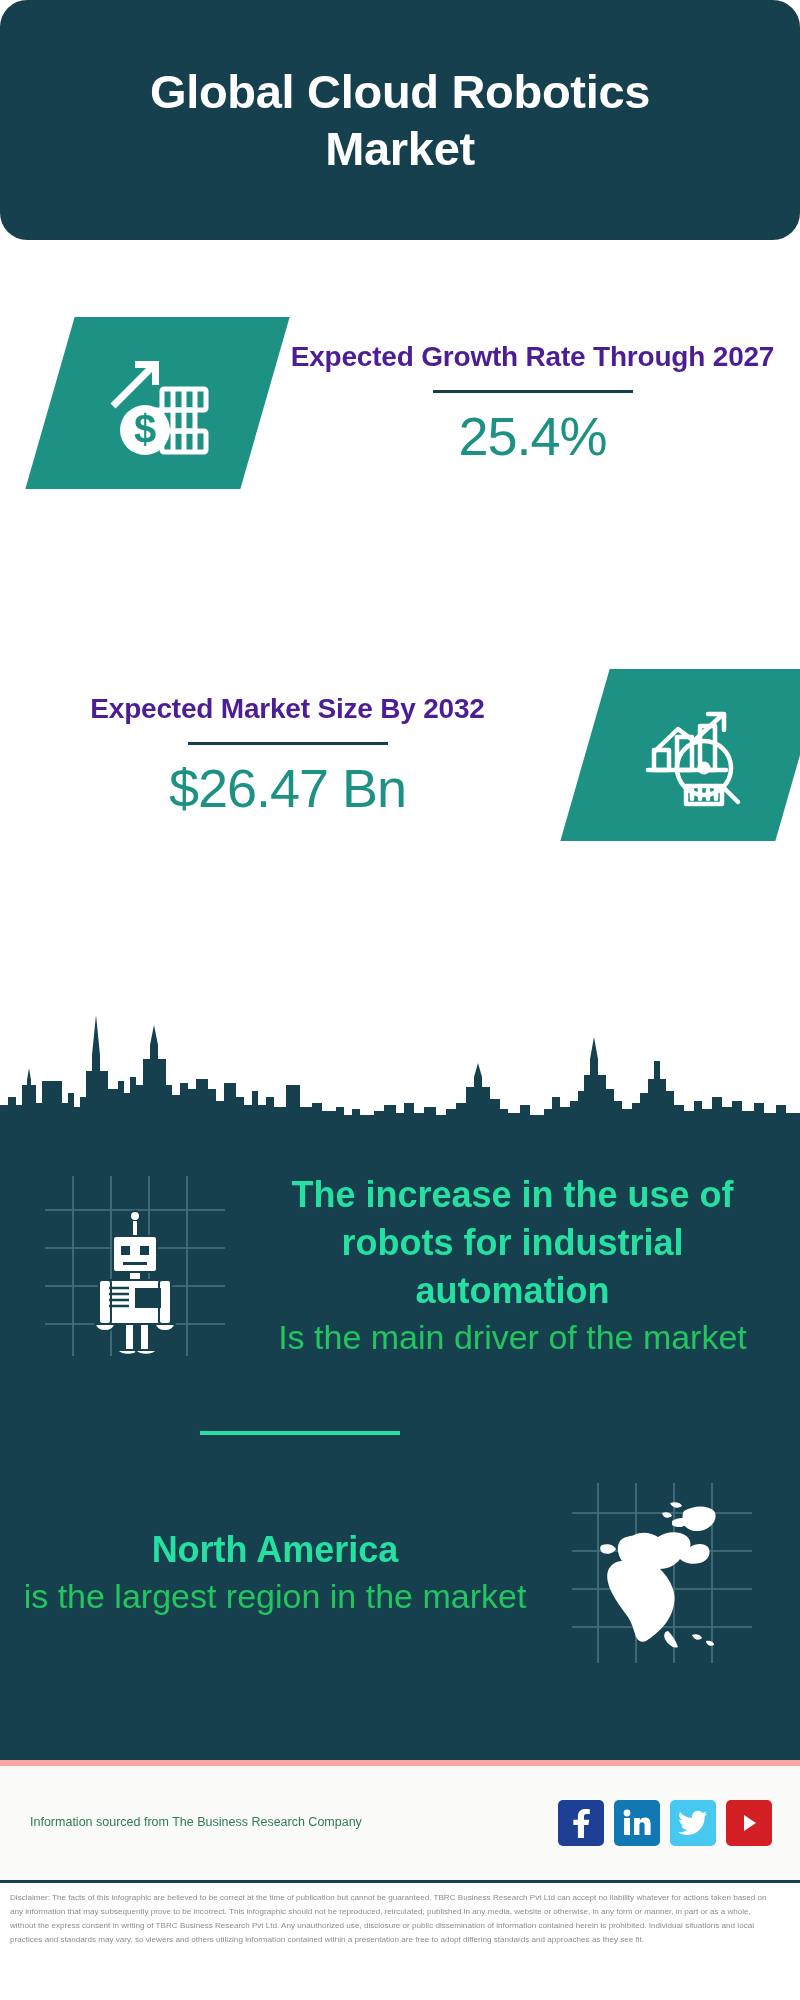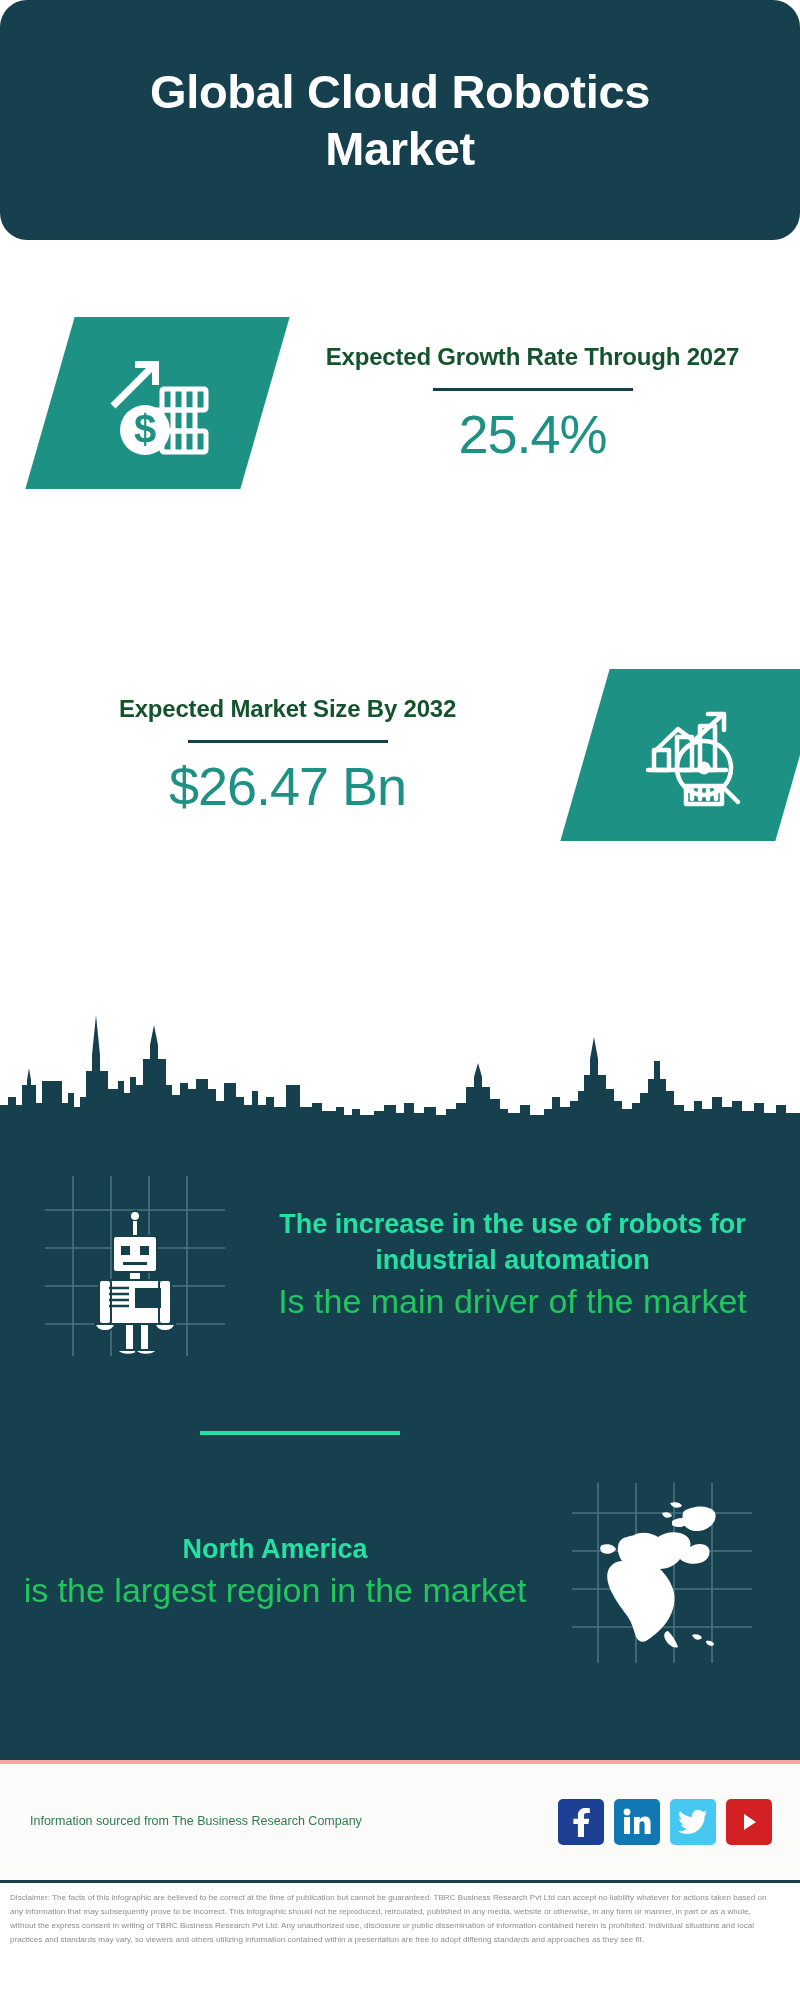--- a/index.html
+++ b/index.html
@@ -40,21 +40,21 @@
     display:flex; align-items:center; justify-content:center;
     transform:skewX(-16deg);
   }
   .badge > svg { transform:skewX(16deg); }
   .badge.left { margin-left:50px; }
   .badge.right { margin-left:22px; }
 
   .stat-text { flex:1; text-align:center; padding:0 14px; }
   .stat-text.pad-left { padding-left:26px; }
   .stat-title {
-    color:#14532d; font-size:24px; font-weight:bold; line-height:1.25;
+    color:#4c1d95; font-size:28px; font-weight:bold; line-height:1.25;
     letter-spacing:-0.2px;
   }
   .stat-rule {
     width:200px; height:3px; background:#17404f; margin:16px auto 12px;
   }
   .stat-value {
     color:#1d9183; font-size:54px; font-weight:normal; letter-spacing:-1px;
   }
 
   
@@ -69,36 +69,36 @@
   .info-block.b1 { top:30px; left:0; height:235px; }
   .info-block.b2 { top:355px; left:0; height:200px; }
 
   .art-tile { width:180px; height:180px; flex:none; position:relative; }
   .art-tile.left { margin-left:45px; }
   .art-tile.right { margin-right:48px; margin-left:8px; }
 
   .info-text { flex:1; text-align:center; padding:0 18px; }
   .info-text.shift-l { padding-left:4px; }
   .hl {
-    color:#25e0a0; font-size:27px; font-weight:bold; line-height:1.33;
+    color:#25e0a0; font-size:36px; font-weight:bold; line-height:1.33;
     display:block;
   }
   .sub {
     color:#22c55e; font-size:34px; font-weight:400; line-height:1.33;
     display:block;
   }
   .green-rule {
     position:absolute; left:200px; top:313px;
     width:200px; height:4px; background:#25e0a0;
   }
 
   
   .footer {
     position:absolute; left:0; top:1760px; width:800px; height:120px;
-    background:#fbfbfa; border-top:4px solid #fca5a5;
+    background:#fbfbfa; border-top:6px solid #fca5a5;
     display:flex; align-items:center;
   }
   .src { margin-left:30px; line-height:1.55; }
   .src div { color:#2f7d52; font-size:12.5px; }
   .socials { margin-left:auto; margin-right:28px; display:flex; gap:10px; }
   .s-ico { width:46px; height:46px; border-radius:5px; position:relative;
            display:flex; align-items:center; justify-content:center; }
   .s-fb { background:#1d3f94; }
   .s-li { background:#1178b3; }
   .s-tw { background:#46c8f0; }

